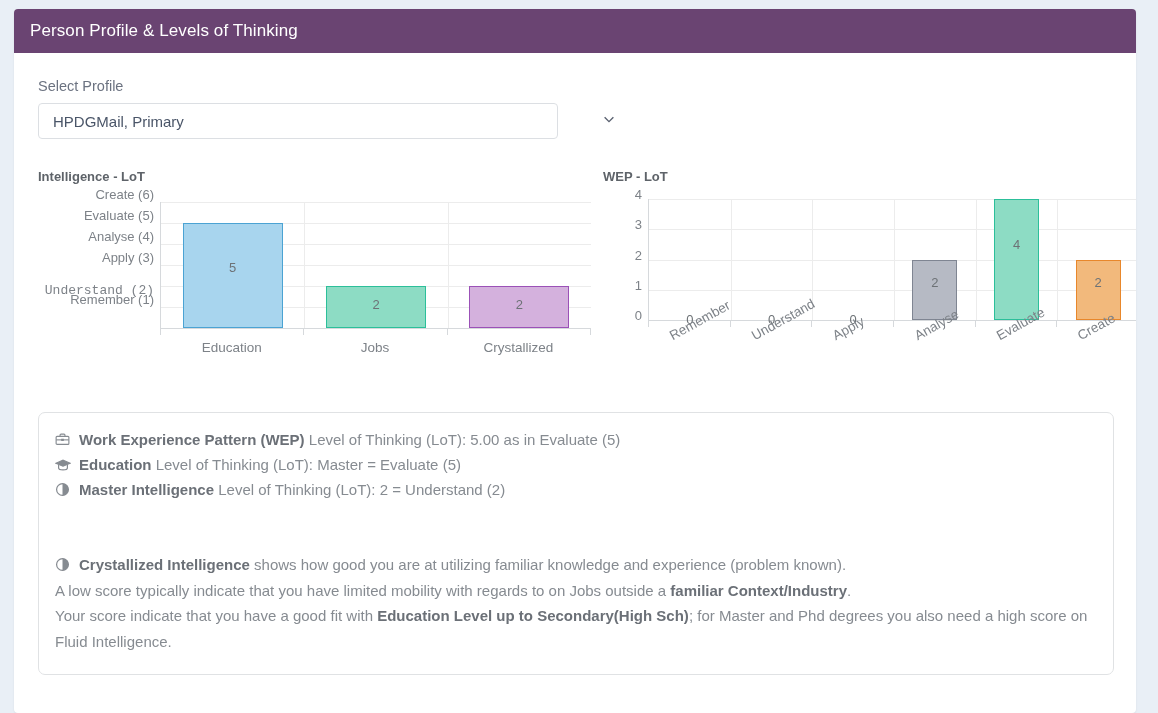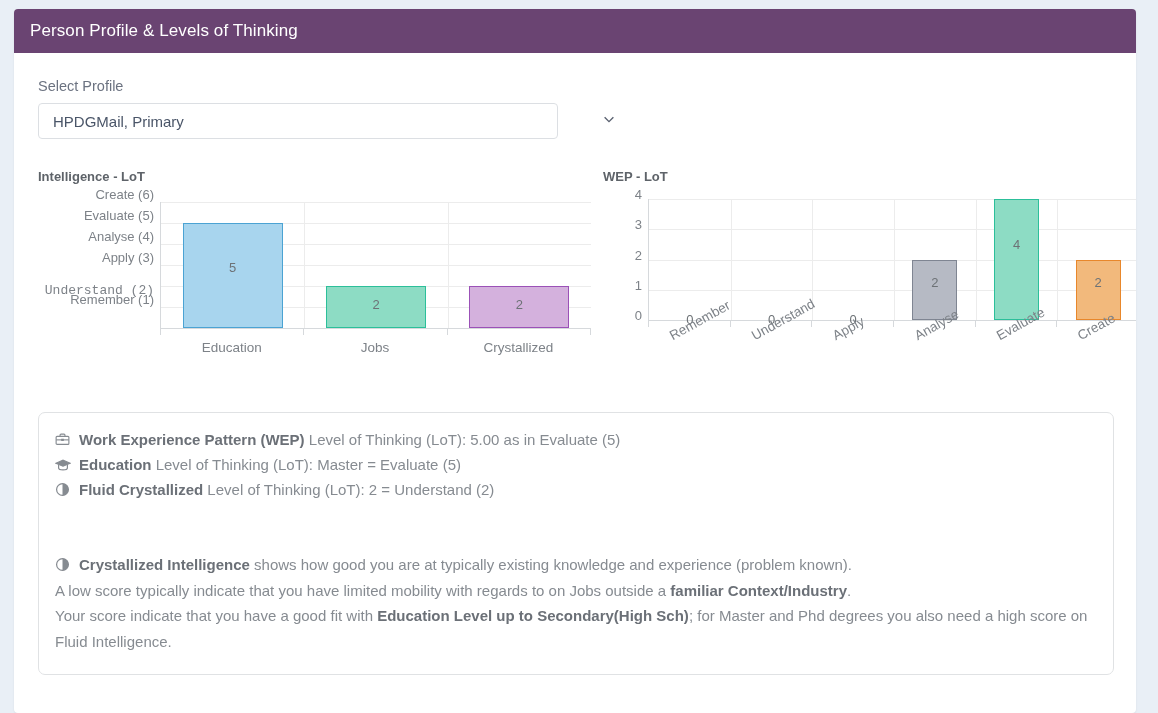--- a/index.html
+++ b/index.html
@@ -294,35 +294,35 @@
             </span>
             <span><b>Education</b><span> Level of Thinking (LoT): Master = Evaluate (5)</span></span>
           </div>
           <div class="info-line">
             <span class="ico">
               <svg width="15" height="15" viewBox="0 0 16 16">
                 <circle cx="8" cy="8" r="6.3" fill="none" stroke="#868b91" stroke-width="1.3"></circle>
                 <path d="M8 1.7 A6.3 6.3 0 0 1 8 14.3 Z" fill="#868b91"></path>
               </svg>
             </span>
-            <span><b>Fluid Crystallized</b><span> Level of Thinking (LoT): 2 = Understand (2)</span></span>
+            <span><b>Master Intelligence</b><span> Level of Thinking (LoT): 2 = Understand (2)</span></span>
           </div>
         </div>
 
       <div class="gap"></div>
 
       <div class="para">
         <div class="row1">
           <span class="ico">
             <svg width="15" height="15" viewBox="0 0 16 16">
                 <circle cx="8" cy="8" r="6.3" fill="none" stroke="#868b91" stroke-width="1.3"></circle>
                 <path d="M8 1.7 A6.3 6.3 0 0 1 8 14.3 Z" fill="#868b91"></path>
               </svg>
           </span>
-          <span><b>Crystallized Intelligence</b><span> shows how good you are at typically existing knowledge and experience (problem known).</span></span>
+          <span><b>Crystallized Intelligence</b><span> shows how good you are at utilizing familiar knowledge and experience (problem known).</span></span>
         </div>
         <div><span>A low score typically indicate that you have limited mobility with regards to on Jobs outside a </span><b>familiar Context/Industry</b><span>.</span></div>
         <div><span>Your score indicate that you have a good fit with </span><b>Education Level up to Secondary(High Sch)</b><span>; for Master and Phd degrees you also need a high score on Fluid Intelligence.</span></div>
       </div>
 
     </div>
 
   </div>
 </div>
 

